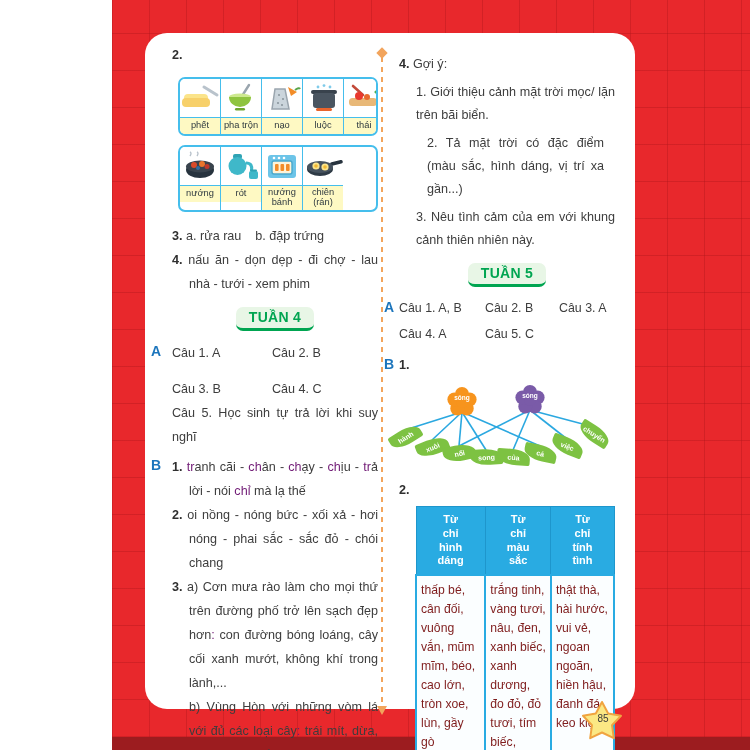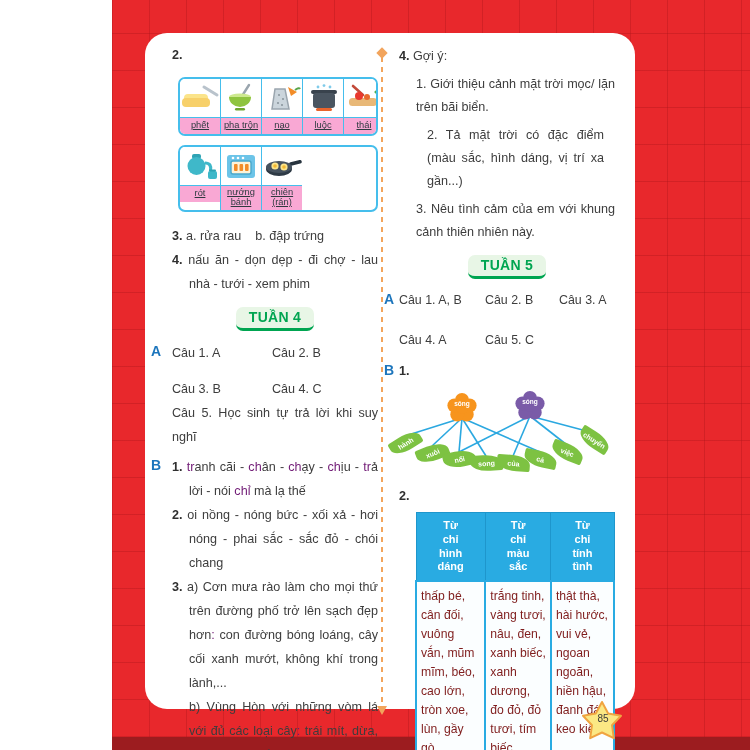--- a/index.html
+++ b/index.html
@@ -24,30 +24,30 @@
   .col-right .para{line-height:23px;}
   .hang{padding-left:17px;text-indent:-17px;}
   .sub{padding-left:17px;}
   .red{color:#701a75;}
   .badge{width:fit-content;margin:11px auto 10px auto;padding:2px 13px 3px 13px;background:#E8F6E6;
     border-radius:7px;border-bottom:3px solid #00A551;color:#00A551;font-weight:bold;font-size:14px;letter-spacing:.3px;}
   .sec{position:relative;margin-top:4px;}
   .letter{position:absolute;left:-21px;top:2px;font-weight:bold;color:#1C75BC;font-size:14px;}
   .col-right .letter{left:-15px;}
   .answers2{display:grid;grid-template-columns:100px auto;row-gap:12px;font-size:12.6px;line-height:24px;}
-  .answers3{display:grid;grid-template-columns:86px 74px auto;row-gap:17px;font-size:12.4px;line-height:23px;}
+  .answers3{display:grid;grid-template-columns:86px 74px auto;row-gap:3px;font-size:12.4px;line-height:23px;}
   
   .food-grid{margin:10px 0 12px 6px;}
   .food-table{display:grid;grid-template-columns:repeat(5,1fr);border:2px solid #45BEEC;border-radius:7px;
     overflow:hidden;margin-bottom:9px;background:#fff;}
   .food-cell{border-left:1.5px solid #45BEEC;display:flex;flex-direction:column;}
   .food-cell:first-child{border-left:none;}
   .food-img{height:38px;display:flex;align-items:center;justify-content:center;background:#fff;}
-  .food-label{border-top:1.5px solid #45BEEC;background:#f9a8d4;color:#2f3a40;font-size:9.3px;
-    text-align:center;padding:2px 1px;min-height:12px;display:flex;align-items:center;justify-content:center;line-height:1.05;text-decoration:underline;}
+  .food-label{border-top:1.5px solid #45BEEC;background:#fef9c3;color:#2f3a40;font-size:9.3px;
+    text-align:center;padding:2px 1px;min-height:12px;display:flex;align-items:center;justify-content:center;line-height:1.05;}
   
   .diagram{position:relative;height:96px;margin:2px 0 4px -10px;width:224px;}
   .diagram svg.lines{position:absolute;left:0;top:0;}
   .flower{position:absolute;width:34px;height:34px;}
   .flower .fw{position:absolute;left:0;top:9px;width:34px;text-align:center;color:#fff;font-size:6.5px;font-weight:bold;}
   .leaf{position:absolute;width:33px;height:16px;background:#7DC242;border-radius:2px 60% 2px 60%;
     display:flex;align-items:center;justify-content:center;color:#fff;font-size:7px;font-weight:bold;}
   
   .vtable{border-collapse:collapse;margin:4px 0 10px 16px;width:196px;}
   .vtable th{background:#29ABE2;color:#fff;font-size:11px;line-height:1.25;padding:6px 21px;border:1.5px solid #1E96CC;font-weight:bold;}
@@ -130,20 +130,34 @@
                 <path d="M32 9 l5 3" stroke="#4CAF50" stroke-width="3" stroke-linecap="round"></path>
               </svg>
             </div>
             <div class="food-label">thái</div>
           </div>
         </div>
         <div class="food-table">
           <div class="food-cell">
             <div class="food-img">
               <svg width="40" height="30" viewBox="0 0 40 30">
+                <path d="M10 5 q2 -3 0 -4 M17 5 q2 -3 0 -4" stroke="#B9C3CC" stroke-width="1.4" fill="none"></path>
+                <ellipse cx="20" cy="19" rx="14" ry="8" fill="#27333E"></ellipse>
+                <ellipse cx="20" cy="15.5" rx="14" ry="6" fill="#39434D"></ellipse>
+                <circle cx="14" cy="14" r="3" fill="#D94A2A"></circle>
+                <circle cx="22" cy="13" r="3" fill="#E8752C"></circle>
+                <circle cx="27" cy="15.5" r="2.5" fill="#C0392B"></circle>
+                <circle cx="18" cy="17" r="2" fill="#2E6DA4"></circle>
+              </svg>
+            </div>
+            <div class="food-label">nướng</div>
+          </div>
+          <div class="food-cell">
+            <div class="food-img">
+              <svg width="40" height="30" viewBox="0 0 40 30">
                 <rect x="12" y="3" width="9" height="5" rx="2" fill="#2FA3B4"></rect>
                 <circle cx="16.5" cy="15" r="9" fill="#3FB8C9"></circle>
                 <path d="M25 12 q7 0 5.5 8" stroke="#3FB8C9" stroke-width="3.2" fill="none"></path>
                 <rect x="28" y="20" width="9" height="8" rx="2" fill="#3FB8C9"></rect>
                 <rect x="29" y="18.5" width="7" height="2" rx="1" fill="#2FA3B4"></rect>
               </svg>
             </div>
             <div class="food-label">rót</div>
           </div>
           <div class="food-cell">
@@ -196,21 +210,21 @@
       <span class="letter">B</span>
       <p class="para hang" id="b1-line"><span class="num">1. </span><span class="red">tr</span><span>anh cãi - </span><span class="red">ch</span><span>ân - </span><span class="red">ch</span><span>ạy - </span><span class="red">ch</span><span>ịu - </span><span class="red">tr</span><span>ả lời - nói </span><span class="red">chỉ</span><span> mà lạ thế</span></p>
       <p class="para hang" id="b2-line"><span class="num">2. </span><span>oi nồng - nóng bức - xối xả - hơi nóng - phai sắc - sắc đỏ - chói chang</span></p>
       <p class="para hang" id="b3a-line"><span class="num">3. </span><span>a) Cơn mưa rào làm cho mọi thứ trên đường phố trở lên sạch đẹp hơn</span><span class="red">:</span><span> con đường bóng loáng, cây cối xanh mướt, không khí trong lành,...</span></p>
       <p class="para sub" id="b3b-line"><span>b) Vùng Hòn với những vòm lá với đủ các loại cây</span><span class="red">:</span><span> trái mít, dừa, cau, mãng cầu, lê-ki-ma măng cụt sum sê nhẫy nhượt.</span></p>
 
     </div>
   </div>
 
   <div class="col col-right">
-    <p class="para hang" style="margin-top:12px;"><span class="num">4.</span> <span>Gợi ý:</span></p>
+    <p class="para hang" style="margin-top:20px;"><span class="num">4.</span> <span>Gợi ý:</span></p>
     <div id="hint-points">
         <p class="para sub" style="margin: 5px 0px;">1. Giới thiệu cảnh mặt trời mọc/ lặn trên bãi biển.</p>
         <p class="para sub" style="margin: 5px 11px;">2. Tả mặt trời có đặc điểm (màu sắc, hình dáng, vị trí xa gần...)</p>
         <p class="para sub" style="margin: 5px 0px;">3. Nêu tình cảm của em với khung cảnh thiên nhiên này.</p>
       </div>
     <div class="badge">TUẦN 5</div>
     <div class="sec">
       <span class="letter">A</span>
       <div class="answers3" id="w5-answers">
           <span>Câu 1. A, B</span>

